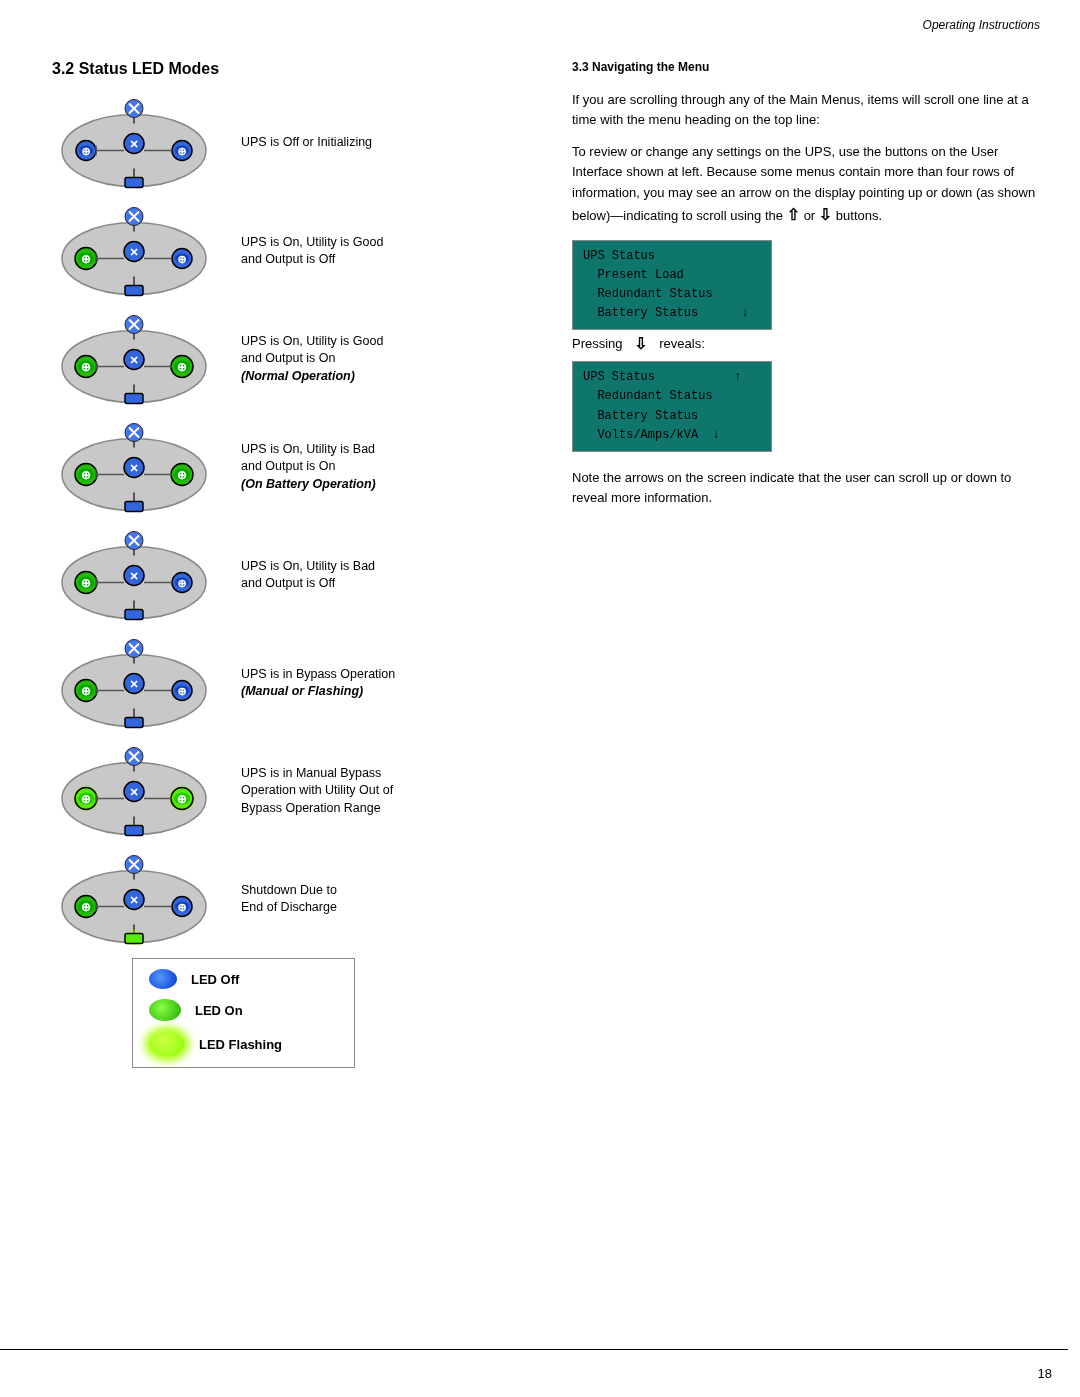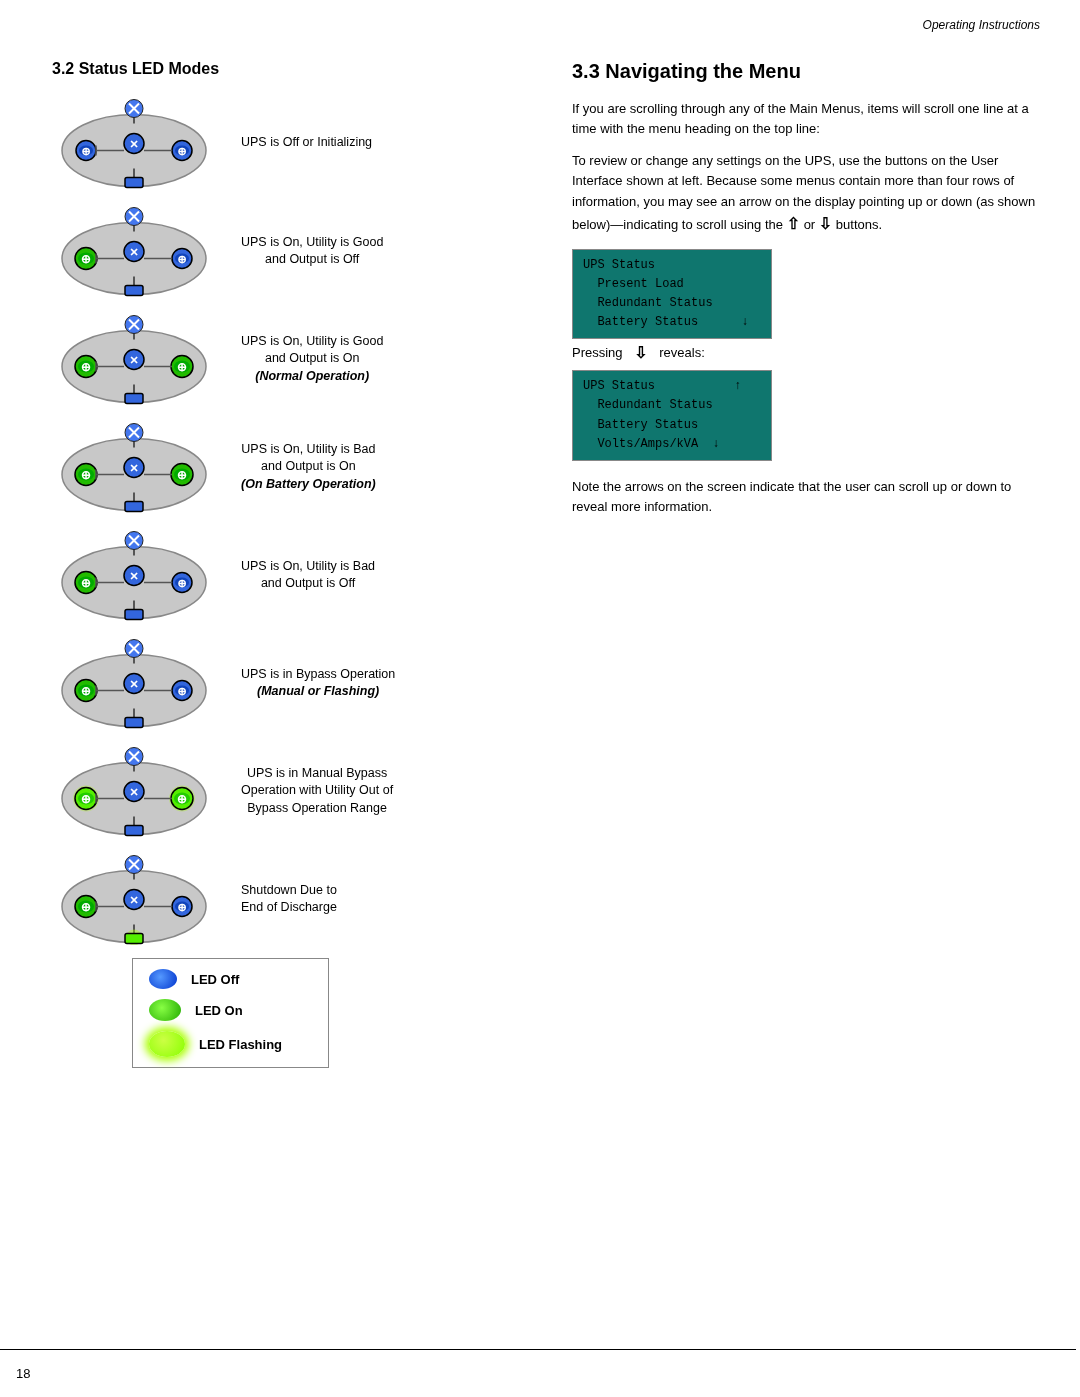--- a/index.html
+++ b/index.html
@@ -54,38 +54,37 @@
 
     .ups-diagram {
       width: 175px;
       flex-shrink: 0;
       margin-right: 14px;
     }
 
     .ups-label {
       font-size: 12.5px;
       line-height: 1.4;
-      text-align: center;
     }
 
     .ups-label em {
       font-style: italic;
       font-weight: bold;
     }
 
     
     .ups-svg {
       width: 170px;
       height: 95px;
     }
 
     
     .led-legend {
       border: 1.5px solid #888;
-      width: 197px;
+      width: 223px;
       margin: 10px auto 0 80px;
       padding: 10px 16px;
     }
 
     .led-row {
       display: flex;
       align-items: center;
       margin-bottom: 10px;
       font-weight: bold;
       font-size: 13px;
@@ -116,21 +115,21 @@
       height: 26px;
       border-radius: 50%;
       background: radial-gradient(circle at 40% 35%, #ccff44, #88ff00);
       box-shadow: 0 0 8px 4px #aaff00;
       margin-right: 14px;
       flex-shrink: 0;
     }
 
     
     .right-col .section-title {
-      font-size: 20px;
+      font-size: 12px;
       font-weight: bold;
     }
 
     .nav-para {
       font-size: 13px;
       line-height: 1.55;
       margin-bottom: 12px;
     }
 
     .ups-menu-box {
@@ -159,28 +158,28 @@
       color: #000;
     }
 
     .note-para {
       font-size: 13px;
       line-height: 1.55;
       margin-top: 12px;
     }
 
     .page-footer {
-      text-align: left;
+      text-align: right;
       padding: 16px;
       font-size: 13px;
       border-top: 1.5px solid #000;
       position: absolute;
       bottom: 0;
       left: 0;
-      right: 4px;
+      right: 12px;
     }
 
   </style>
 </head>
 <body>
 
 <div class="page-header">
   <span>Operating Instructions</span>
 </div>
 

